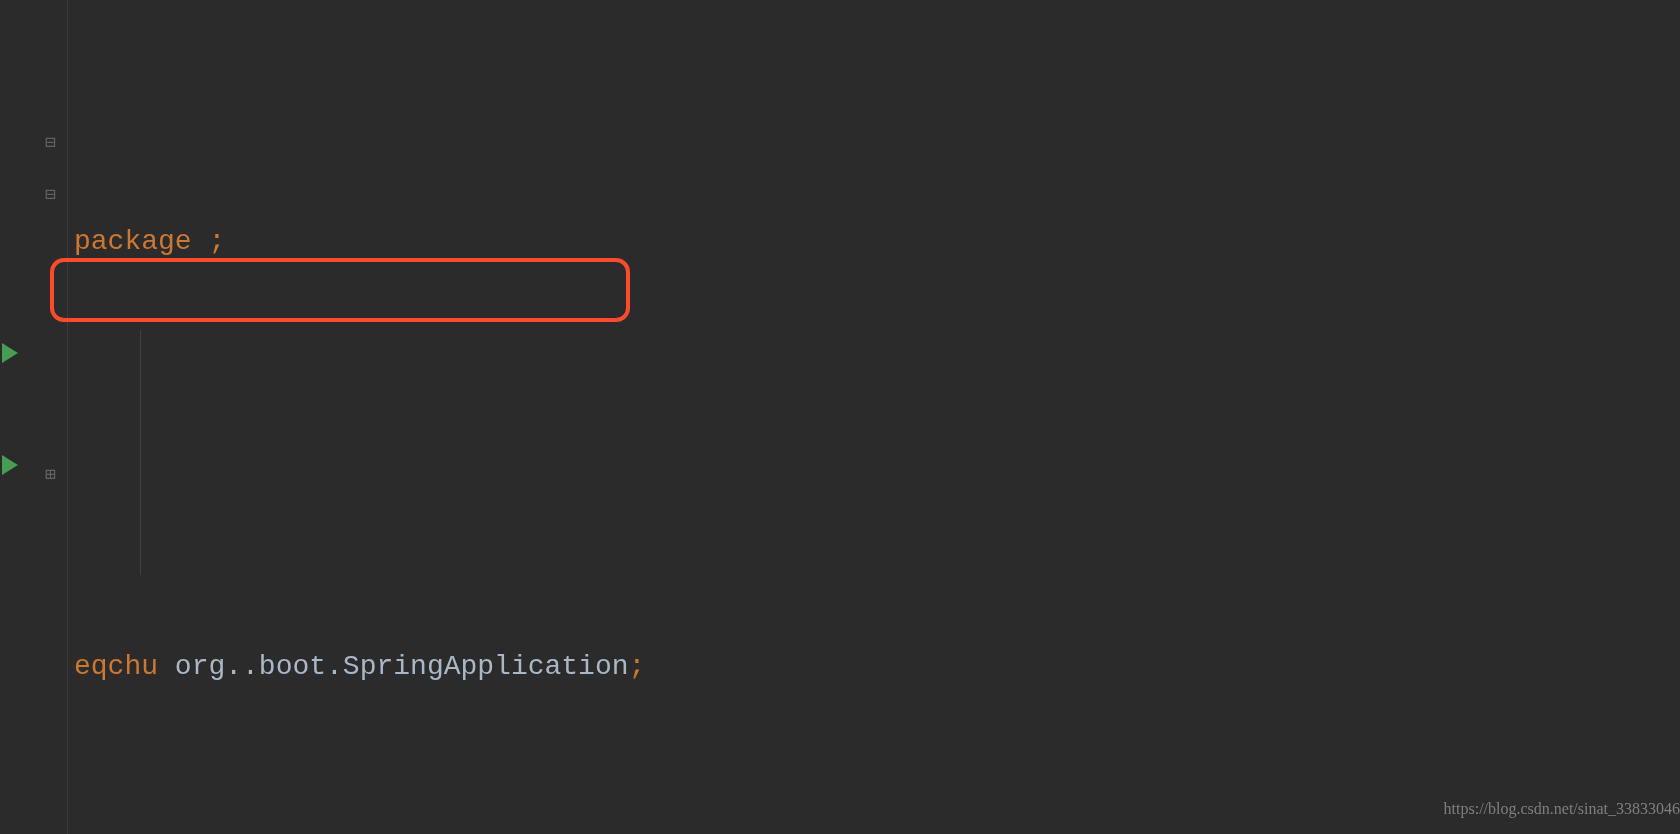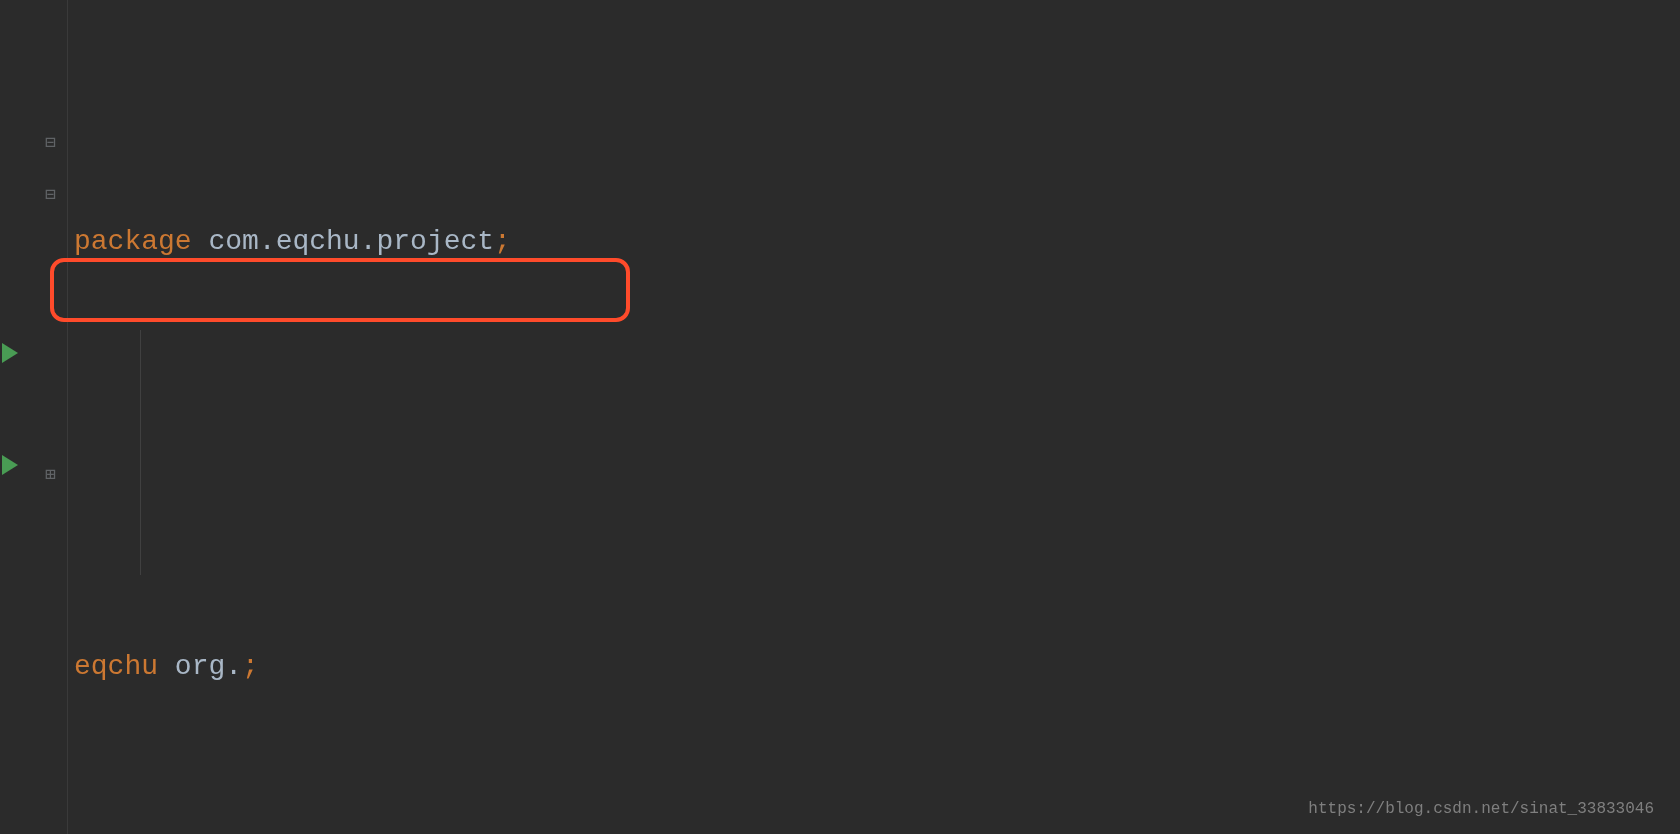--- a/index.html
+++ b/index.html
@@ -70,45 +70,45 @@
       position: absolute;
       left: 72px;
       width: 1px;
       background: #404040;
       top: 330px;
       height: 245px;
     }
     .watermark {
       position: absolute;
       bottom: 10px;
-      right: 26px;
+      right: 0;
       color: #7f7f7f;
       font-size: 16px;
-      font-family: Liberation Mono, monospace;
+      font-family: Liberation Serif, serif;
     }
   </style>
 </head>
 <body>
 
 <div class="editor">
   <div class="gutter">
     <span class="gutter-icon collapse-1">⊟</span>
     <span class="gutter-icon collapse-2">⊟</span>
     <span class="run-icon r1"></span>
     <span class="run-icon r2"></span>
     <span class="gutter-icon expand-1">⊞</span>
   </div>
   <div class="code-area">
     <div class="vert-line"></div>
 
-    <div class="line"><span class="kw-orange">package</span><span> </span><span class="pkg">com.eqchu.project</span><span class="kw-orange">;</span></div>
+    <div class="line"><span class="kw-orange">package</span><span> </span><span class="kw-orange">;</span></div>
 
     <div class="line"></div>
 
-    <div class="line"><span class="kw-orange">eqchu</span><span> </span><span class="pkg">org.</span><span class="kw-orange">;</span></div>
+    <div class="line"><span class="kw-orange">eqchu</span><span> </span><span class="pkg">org.</span><span class="pkg">.boot.SpringApplication</span><span class="kw-orange">;</span></div>
 
     
 
     
 
     
 
     
 
     

